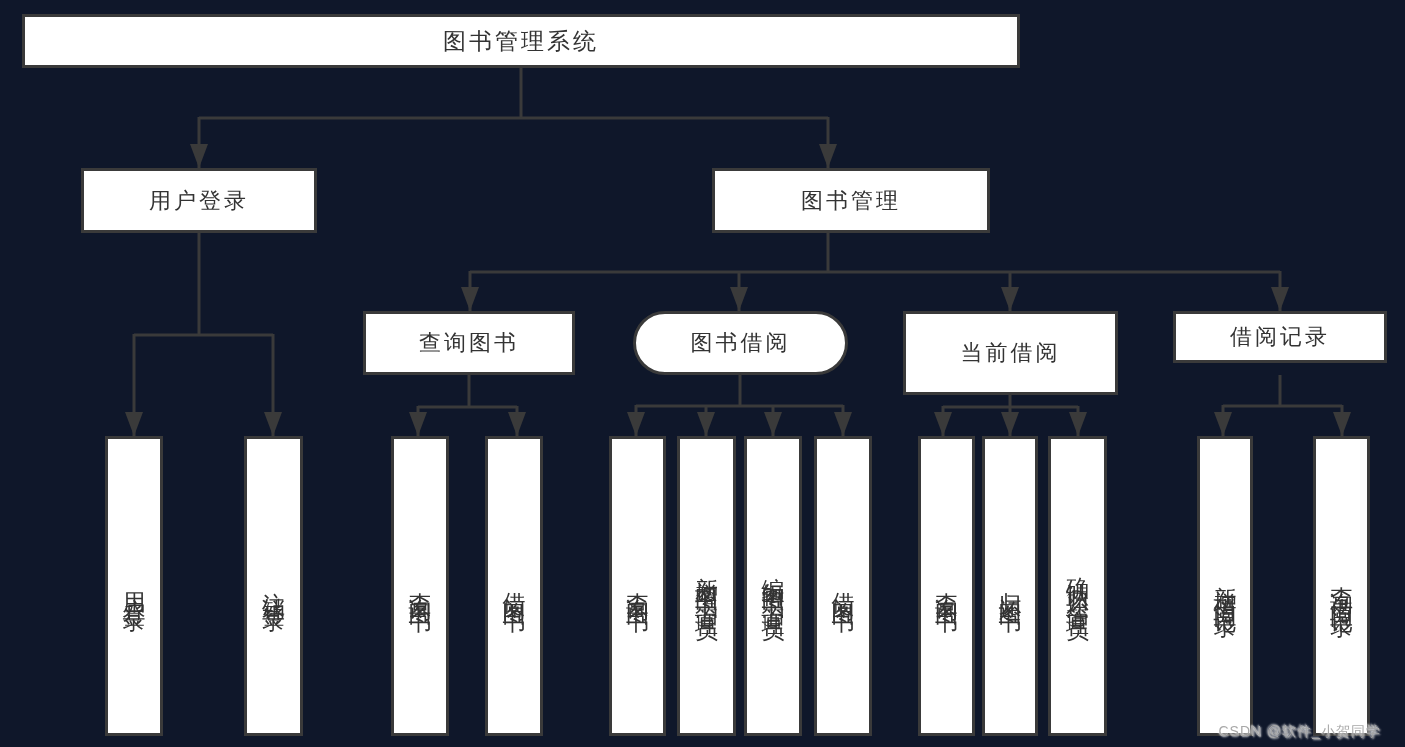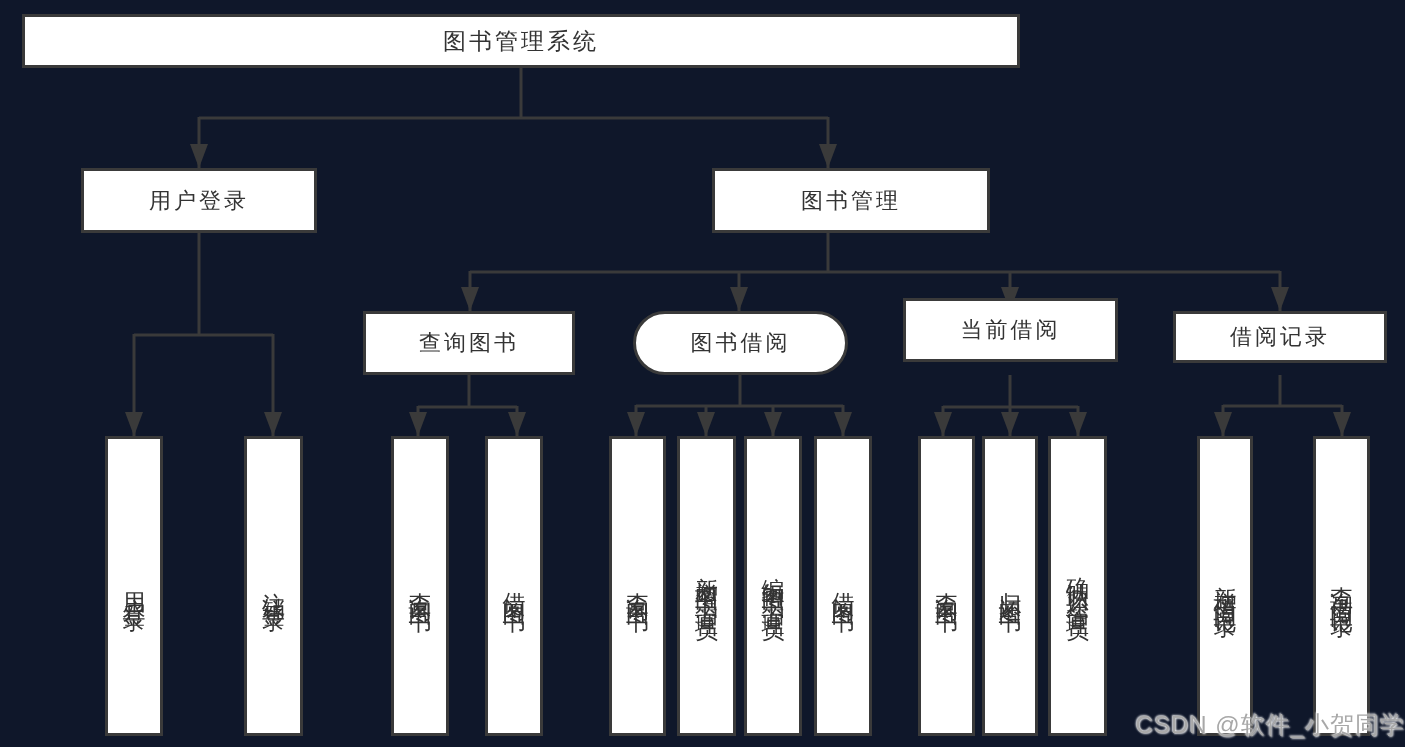--- a/index.html
+++ b/index.html
@@ -36,23 +36,23 @@
     top: 436px;
     height: 300px;
     writing-mode: vertical-rl;
     text-orientation: upright;
     font-size: 23px;
     letter-spacing: 6px;
     line-height: 1;
   }
   .watermark {
     position: absolute;
-    right: 0;
+    right: 24px;
     bottom: 6px;
-    font-size: 24px;
+    font-size: 14px;
     color: #a8a8a8;
     letter-spacing: 1px;
     white-space: nowrap;
     text-shadow: 1px 1px 2px rgba(255,255,255,0.95), -1px -1px 2px rgba(255,255,255,0.95);
     margin-left: 10px;
   }
 </style>
 </head>
 <body>
 
@@ -91,21 +91,21 @@
     </g>
   </svg>
 
   <div class="box hbox root" style="left:22px; top:14px; width:998px; height:54px;">图书管理系统</div>
 
   <div class="box hbox" style="left:81px; top:168px; width:236px; height:65px;">用户登录</div>
   <div class="box hbox" style="left:712px; top:168px; width:278px; height:65px;">图书管理</div>
 
   <div class="box hbox" style="left:363px; top:311px; width:212px; height:64px;">查询图书</div>
   <div class="box hbox" style="left:633px; top:311px; width:215px; height:64px;border-radius:32px;">图书借阅</div>
-  <div class="box hbox" style="left:903px; top:298px; width:215px; height:64px;">当前借阅</div>
+  <div class="box hbox" style="left:903px; top:311px; width:215px; height:84px;">当前借阅</div>
   <div class="box hbox" style="left:1173px; top:311px; width:214px; height:52px;">借阅记录</div>
 
   <div class="box vbox" style="left:105px; width:58px;">用户登录</div>
   <div class="box vbox" style="left:244px; width:59px;">注销登录</div>
 
   <div class="box vbox" style="left:391px; width:58px;">查询图书</div>
   <div class="box vbox" style="left:485px; width:58px;">借阅图书</div>
 
   <div class="box vbox" style="left:609px; width:57px;">查询图书</div>
   <div class="box vbox" style="left:677px; width:59px;">新增图书（管理员）</div>

